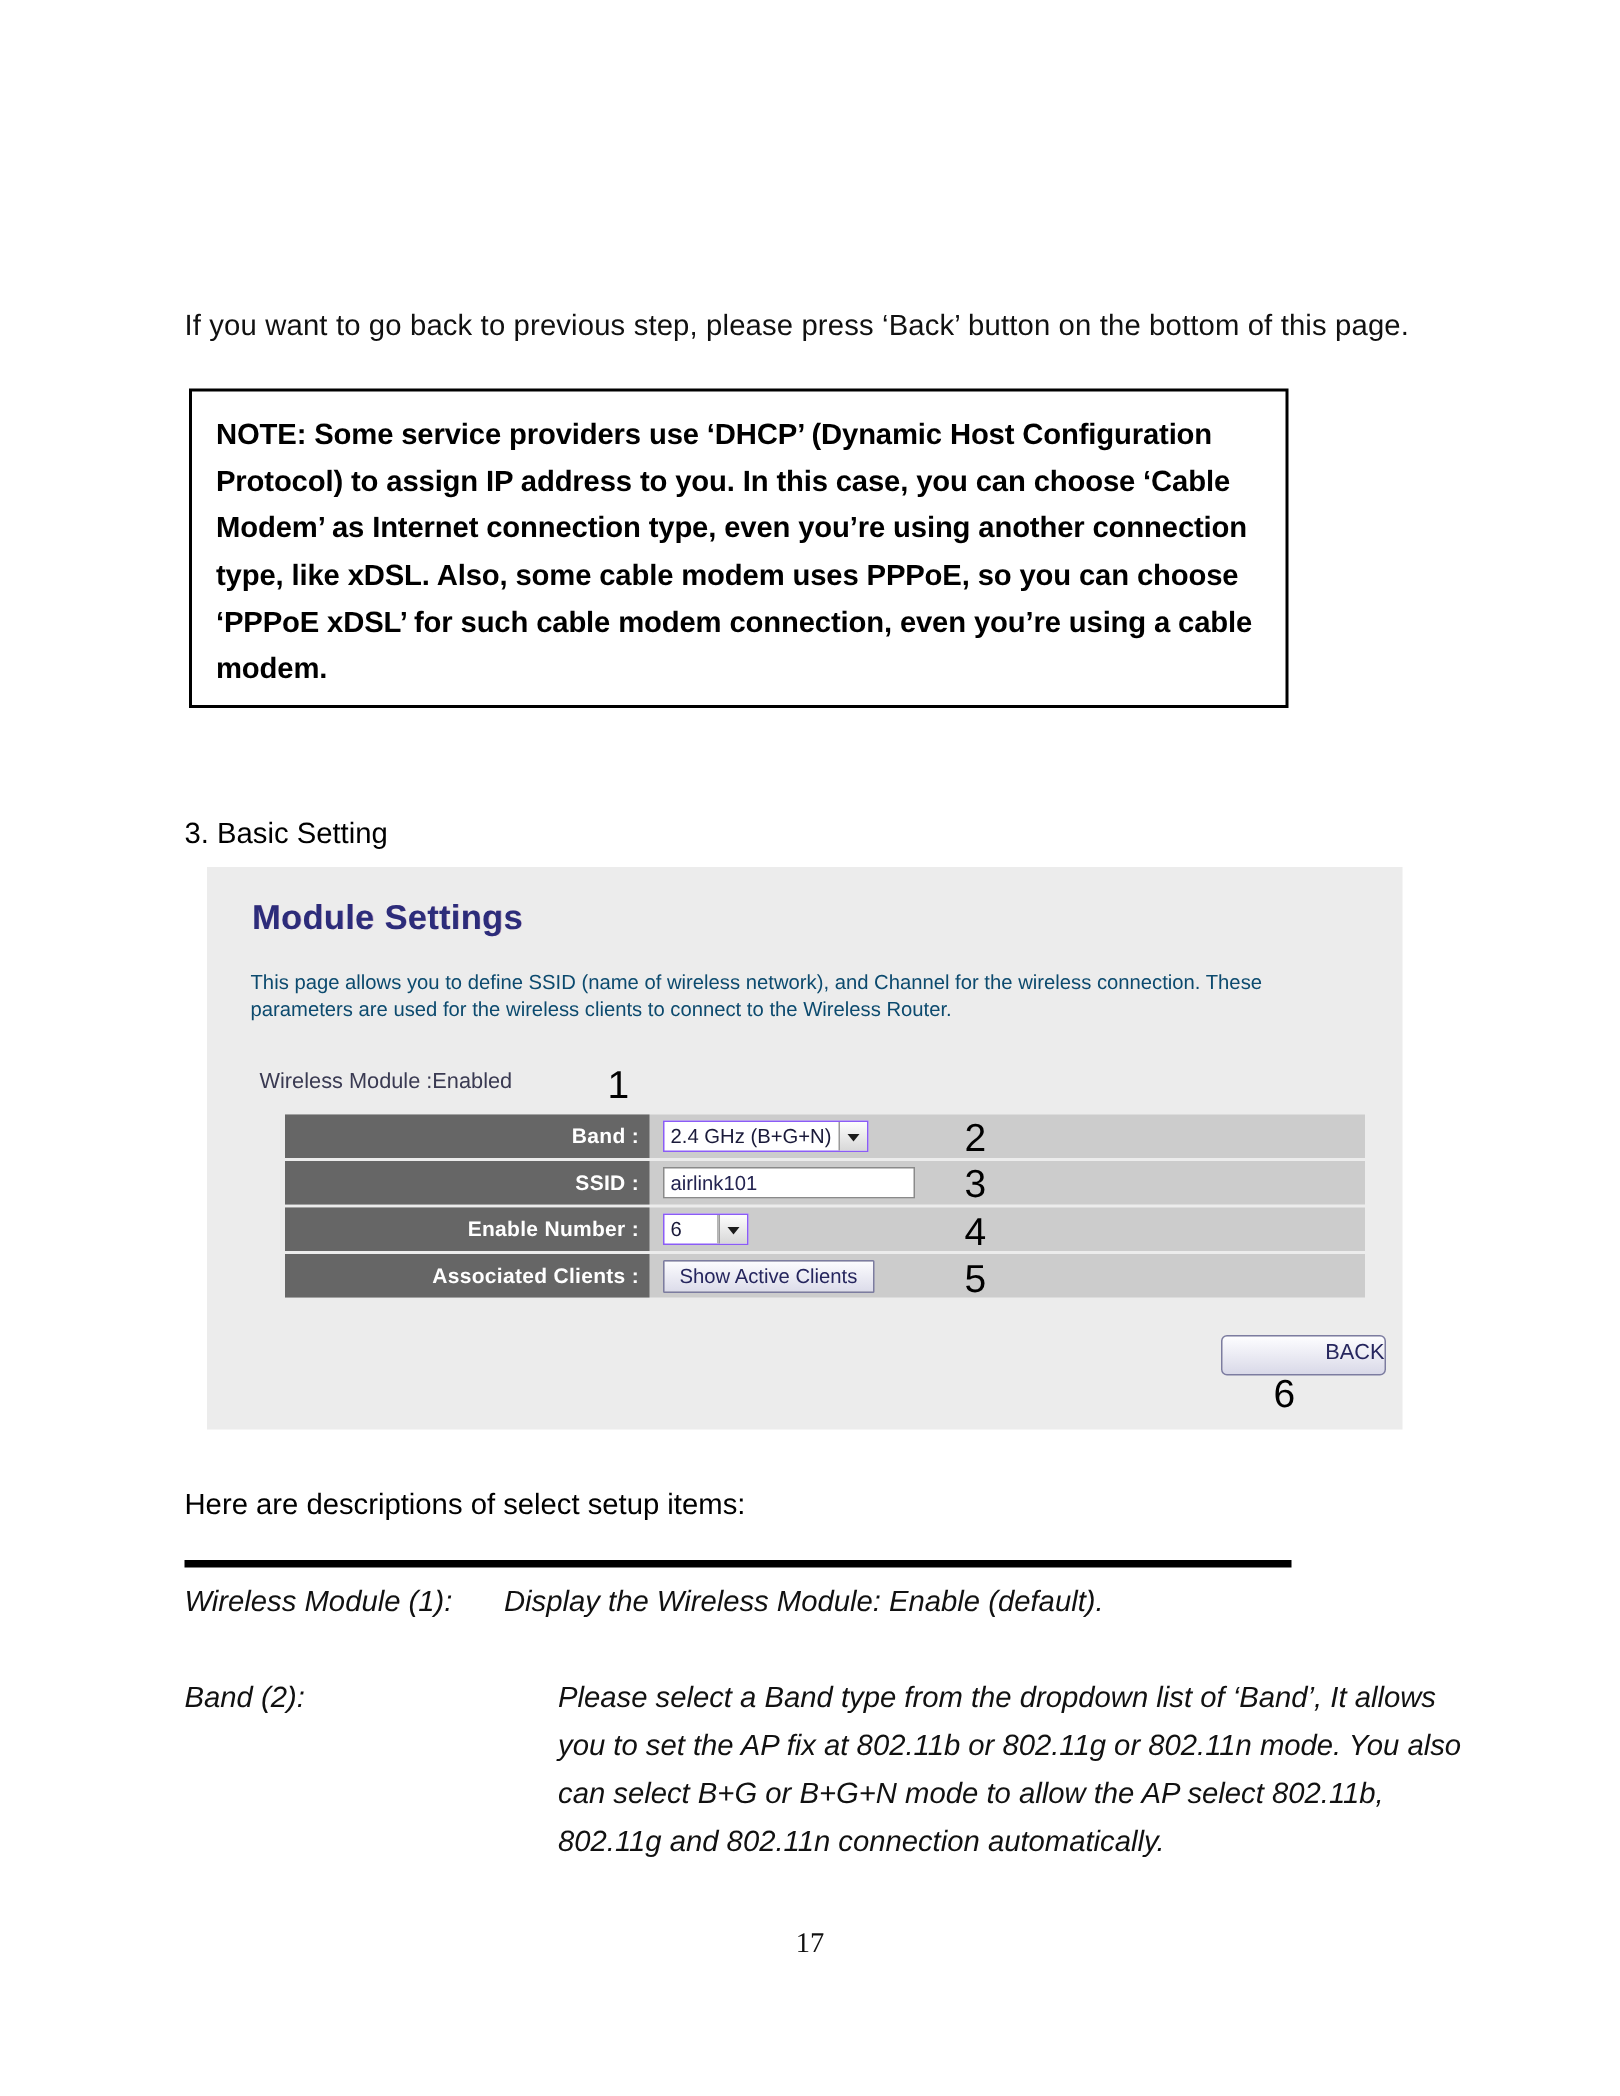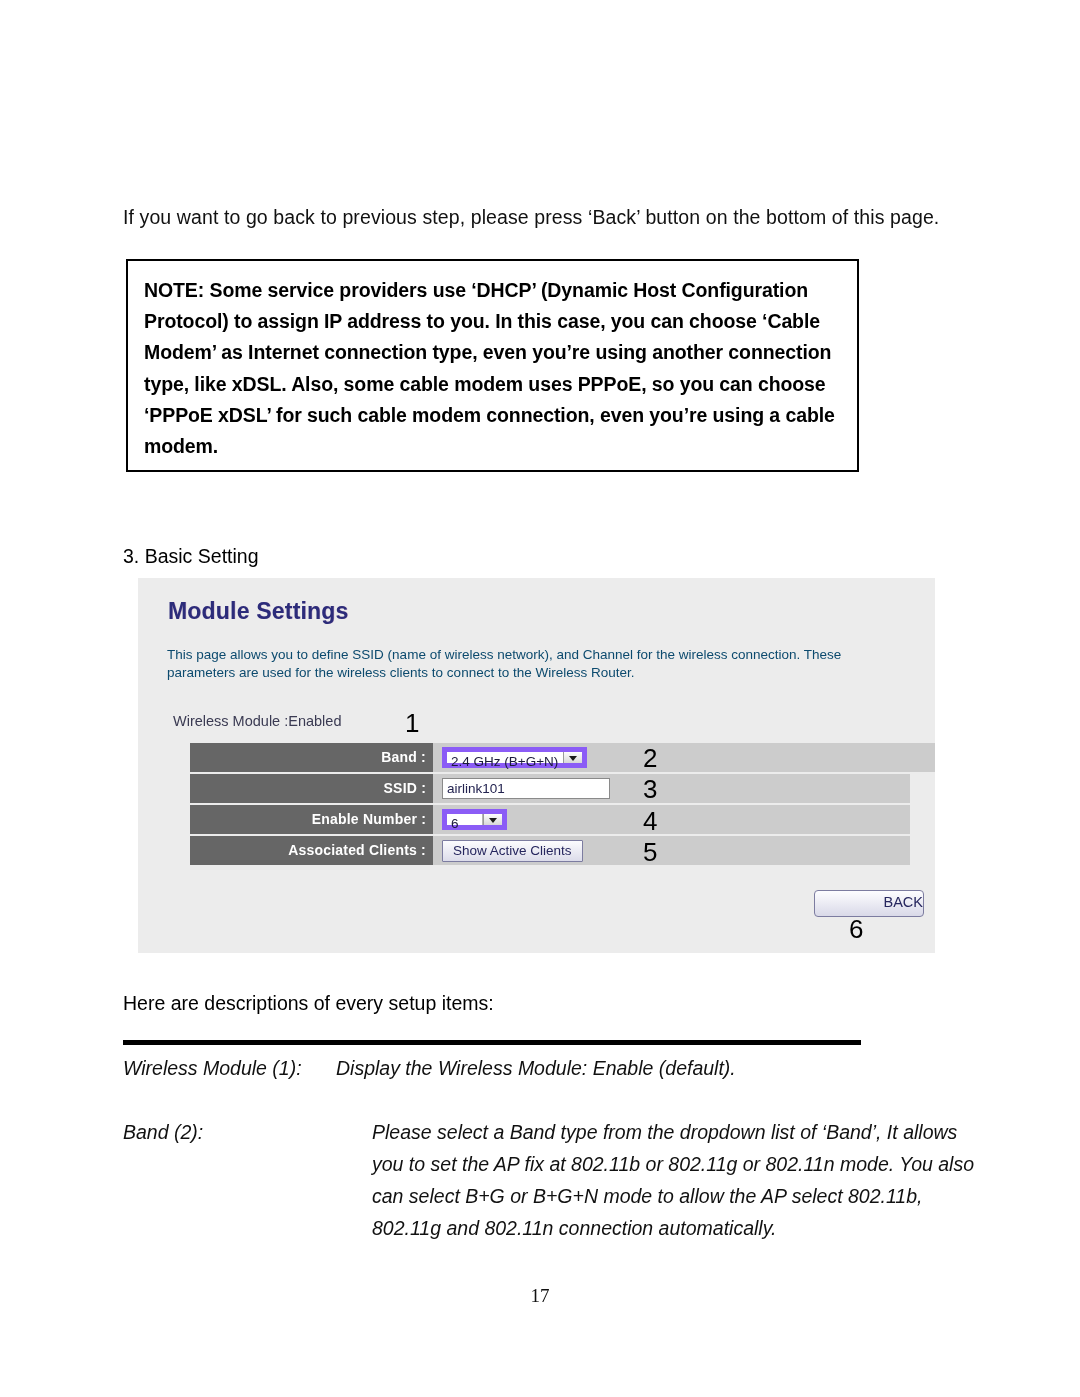--- a/index.html
+++ b/index.html
@@ -129,31 +129,31 @@
   }
   .field-row .row-control {
     position: absolute;
     left: 252px;
     top: 0;
     height: 29px;
     display: flex;
     align-items: center;
   }
 
-  #row-band    { top: 165px; padding-left: 27px; }
+  #row-band    { top: 165px; }
   #row-ssid    { top: 196px; }
   #row-channel { top: 227px; }
   #row-clients { top: 258px; }
 
   
   .select-widget {
     display: inline-flex;
     align-items: stretch;
     height: 21px;
-    border: 5px solid #8b5cf6;
+    border: 1px solid #8b5cf6;
     background: #ffffff;
     box-sizing: border-box;
   }
   .select-widget .sel-value {
     font-size: 13.5px;
     color: #1a1a3a;
     line-height: 19px;
     padding: 0 5px 0 4px;
     white-space: nowrap;
   }
@@ -346,21 +346,21 @@
   </div>
 </div>
 
 <div class="callout-num" id="num-1">1</div>
 <div class="callout-num" id="num-2">2</div>
 <div class="callout-num" id="num-3">3</div>
 <div class="callout-num" id="num-4">4</div>
 <div class="callout-num" id="num-5">5</div>
 <div class="callout-num" id="num-6">6</div>
 
-<div id="desc-lead">Here are descriptions of every setup items:</div>
+<div id="desc-lead">Here are descriptions of select setup items:</div>
 
 <div id="desc-rule"></div>
 
 <div class="desc-entry" id="entry-1-term">Wireless Module (1):</div>
 <div class="desc-entry" id="entry-1-def">Display the Wireless Module: Enable (default).</div>
 
 <div class="desc-entry" id="entry-2-term">Band (2):</div>
 <div class="desc-entry" id="entry-2-def">Please select a Band type from the dropdown list of ‘Band’, It allows you to set the AP fix at 802.11b or 802.11g or 802.11n mode. You also can select B+G or B+G+N mode to allow the AP select 802.11b, 802.11g and 802.11n connection automatically.</div>
 
 <div id="page-number">17</div>

